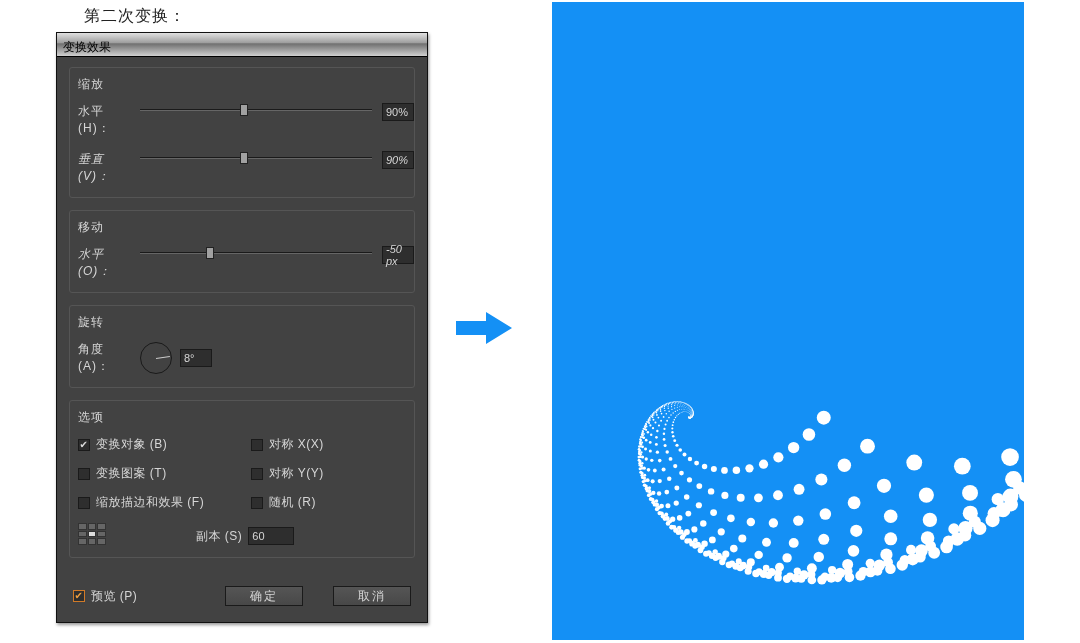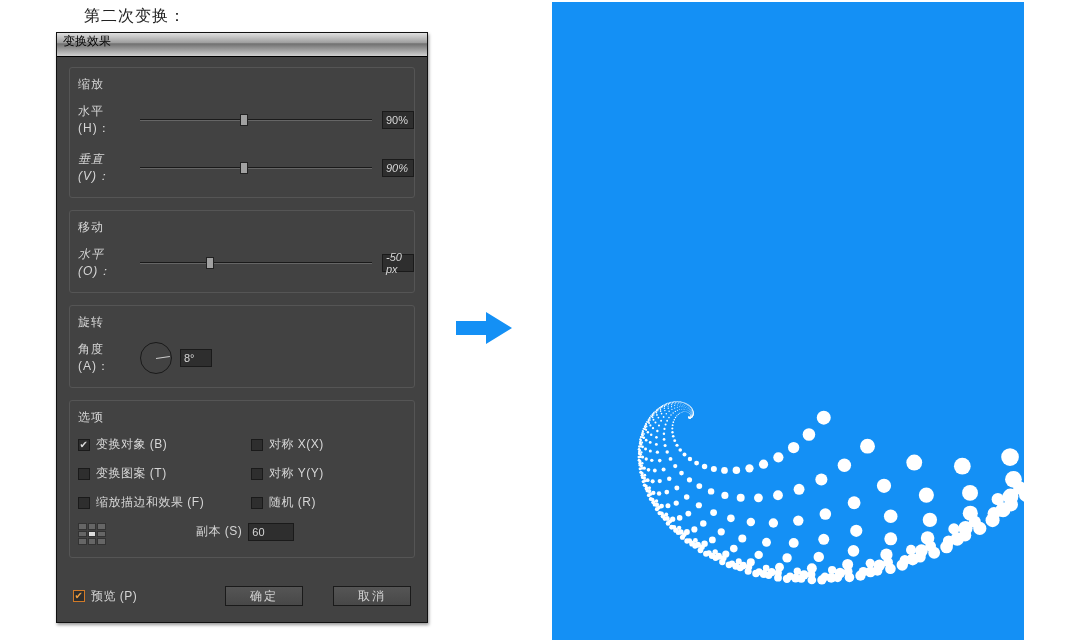--- a/index.html
+++ b/index.html
@@ -1,37 +1,37 @@
 <!DOCTYPE html>
 <html><head>
   <meta charset="utf-8">
   <style>
     * { box-sizing: border-box; margin: 0; padding: 0; font-family: "Microsoft YaHei", Arial, sans-serif; }
     body { background: #fff; width: 1080px; height: 643px; position: relative; }
     .heading { position: absolute; left: 84px; top: 6px; font-size: 16px; color: #222; letter-spacing: 1px; }
     .dialog { position: absolute; left: 56px; top: 32px; width: 372px; background: #424242; border: 1px solid #111; box-shadow: 1px 2px 3px rgba(0,0,0,0.4); }
-    .titlebar { height: 24px; background: linear-gradient(to bottom, #e0e0e0 0%, #9a9a9a 45%, #6e6e6e 46%, #d0d0d0 100%); display: flex; align-items: flex-start; border-bottom: 1px solid #000; }
+    .titlebar { height: 24px; background: linear-gradient(to bottom, #e0e0e0 0%, #9a9a9a 45%, #6e6e6e 46%, #d0d0d0 100%); display: flex; align-items: flex-end; border-bottom: 1px solid #000; }
     .titlebar-text { font-size: 12px; color: #000; padding-left: 6px; }
     .dialog-body { padding: 10px 12px 14px 12px; }
     .group { border: 1px solid #555; border-radius: 3px; padding: 8px 0 12px 8px; margin-bottom: 12px; }
     .group-title { color: #d6d6d6; font-size: 12px; margin-bottom: 10px; letter-spacing: 1px; }
-    .row { display: flex; align-items: center; margin-bottom: 14px; }
+    .row { display: flex; align-items: flex-start; margin-bottom: 14px; }
     .row:last-child { margin-bottom: 0; font-style: italic; }
     .lbl { color: #d6d6d6; font-size: 12px; width: 62px; letter-spacing: 1px; }
     .slider { flex: 1; position: relative; height: 14px; margin-right: 10px; }
     .slider .track { position: absolute; left: 0; right: 0; top: 50%; height: 2px; border-top: 1px solid #1a1a1a; border-bottom: 1px solid #666; transform: translateY(-50%); }
     .slider .thumb { position: absolute; top: 50%; width: 8px; height: 12px; background: #a1a1a1; border: 1px solid #222; transform: translate(-50%, -50%); }
     .valbox { width: 32px; height: 18px; background: #2e2e2e; border: 1px solid #1a1a1a; color: #d6d6d6; font-size: 11px; padding: 1px 3px; display: flex; align-items: center; }
     .rotate-row { display: flex; align-items: center; }
     .angle-dial { width: 32px; height: 32px; border-radius: 50%; border: 1px solid #1a1a1a; background: #424242; position: relative; margin-right: 8px; }
     .angle-dial .tick { position: absolute; left: 50%; top: 50%; width: 14px; height: 1px; background: #ccc; transform-origin: left center; transform: rotate(-8deg); }
     .options-grid { display: grid; grid-template-columns: 1fr 1fr; row-gap: 12px; column-gap: 10px; margin-bottom: 12px; }
     .opt { display: flex; align-items: center; color: #d6d6d6; font-size: 12px; letter-spacing: 0.5px; }
     .chk { width: 12px; height: 12px; border: 1px solid #1a1a1a; background: #2e2e2e; margin-right: 6px; display: inline-flex; align-items: center; justify-content: center; color: #ddd; font-size: 10px; line-height: 1; }
-    .anchor-row { display: flex; align-items: flex-start; }
+    .anchor-row { display: flex; align-items: flex-end; }
     .anchor { width: 28px; height: 22px; display: grid; grid-template-columns: repeat(3,1fr); grid-template-rows: repeat(3,1fr); gap: 1px; margin-right: 90px; }
     .anchor .sq { background: #666; border: 1px solid #333; }
     .anchor .sq.sel { background: #ddd; }
     .copies-lbl { color: #d6d6d6; font-size: 12px; margin-right: 6px; letter-spacing: 0.5px; }
     .footer { display: flex; align-items: center; margin-top: 28px; padding: 0 4px 2px 4px; }
     .preview-opt { display: flex; align-items: center; font-size: 12px; color: #d6d6d6; margin-right: auto; letter-spacing: 0.5px; }
     .preview-opt .chk { border-color: #d07a28; }
     .preview-opt .chk .ck { color: #f0a040; }
     .btn { width: 78px; height: 20px; background: linear-gradient(#555, #484848); border: 1px solid #1a1a1a; color: #d6d6d6; font-size: 12px; margin-left: 30px; display: flex; align-items: center; justify-content: center; cursor: pointer; letter-spacing: 2px; }
     .arrow { position: absolute; left: 456px; top: 310px; }

